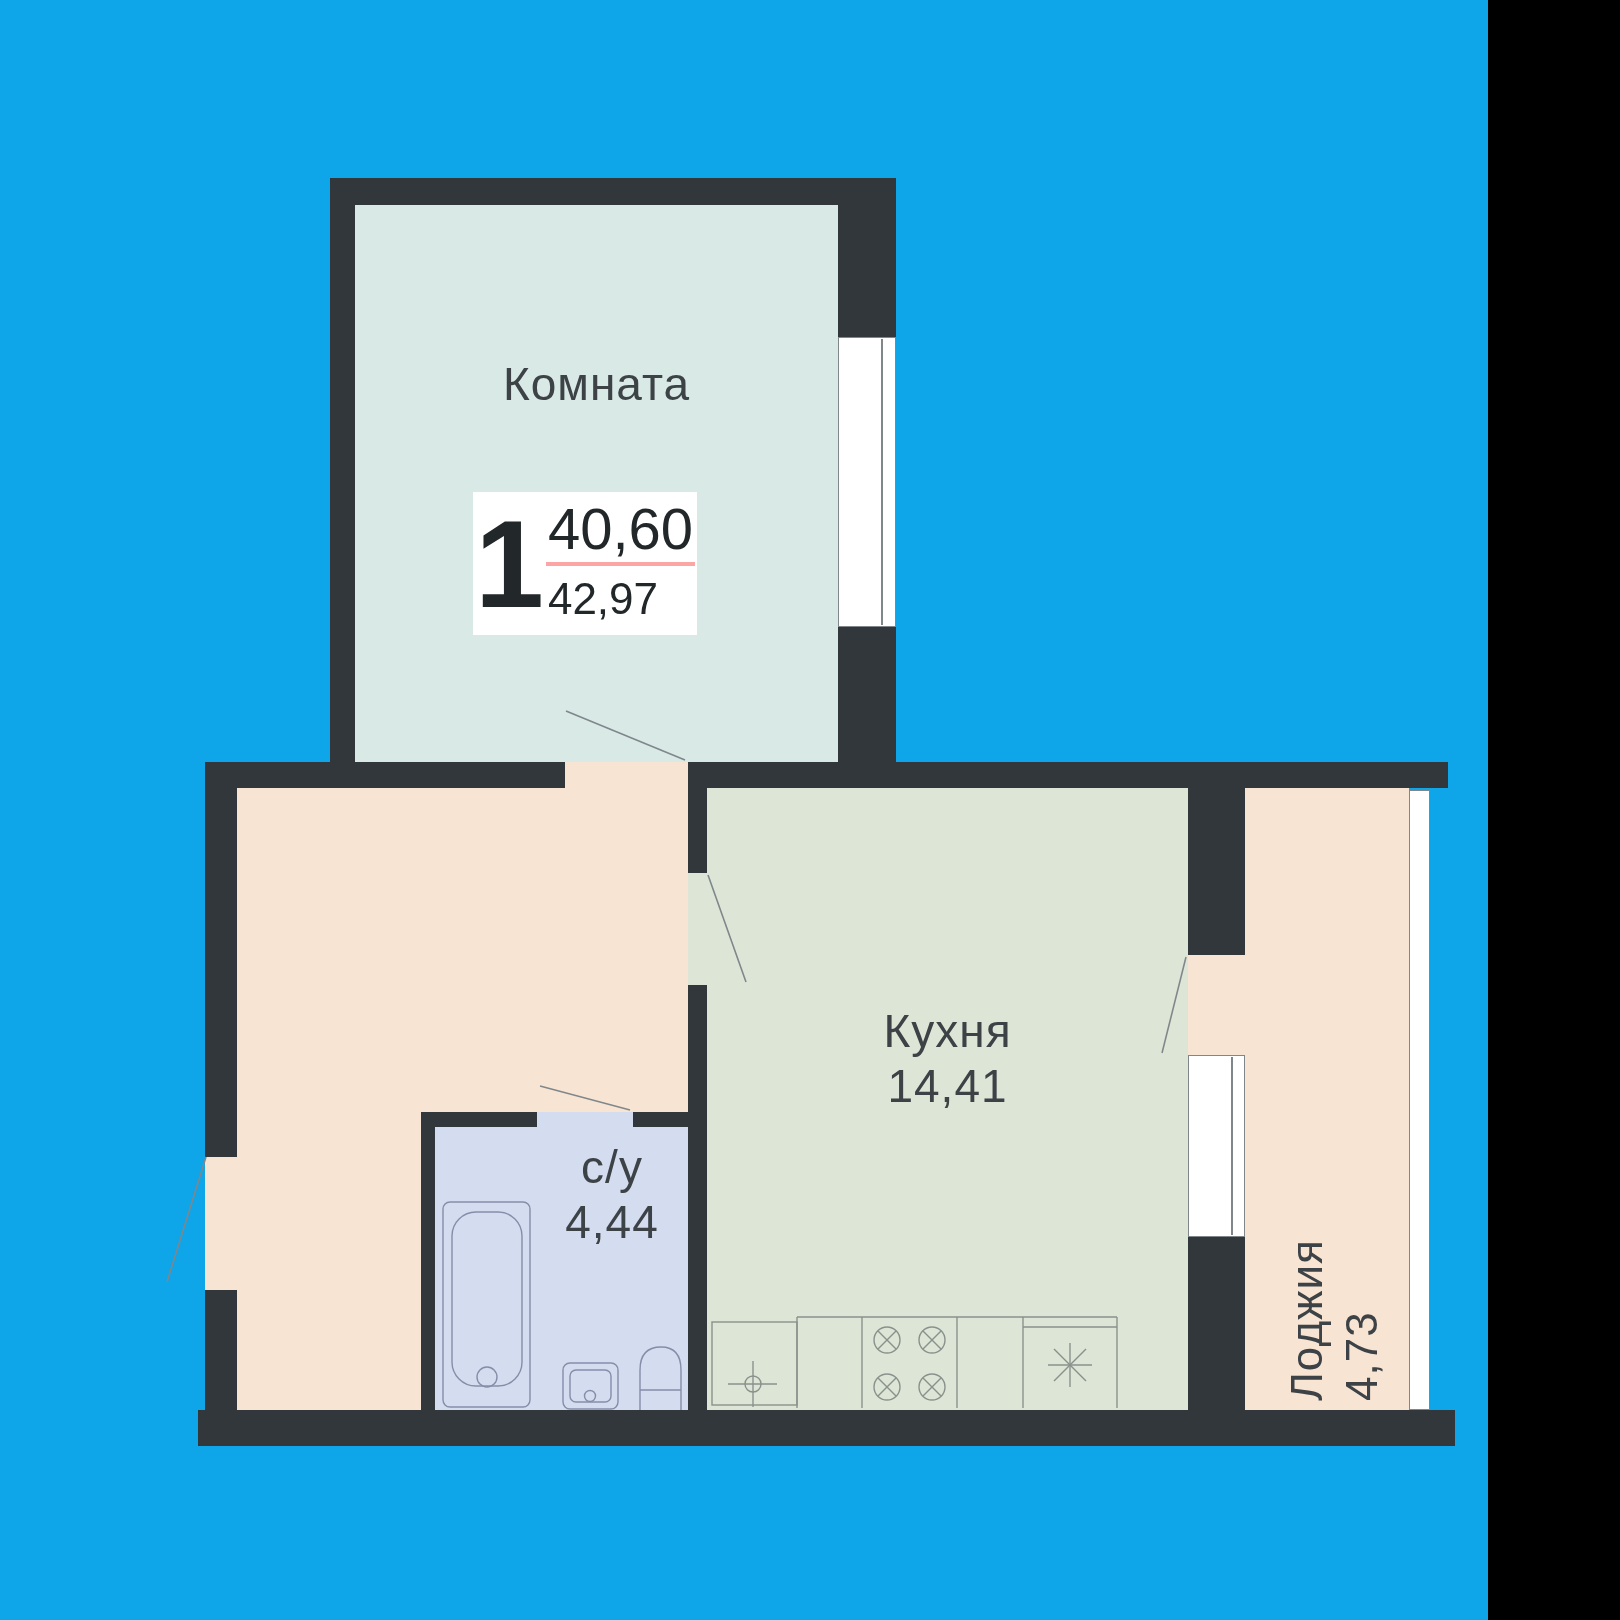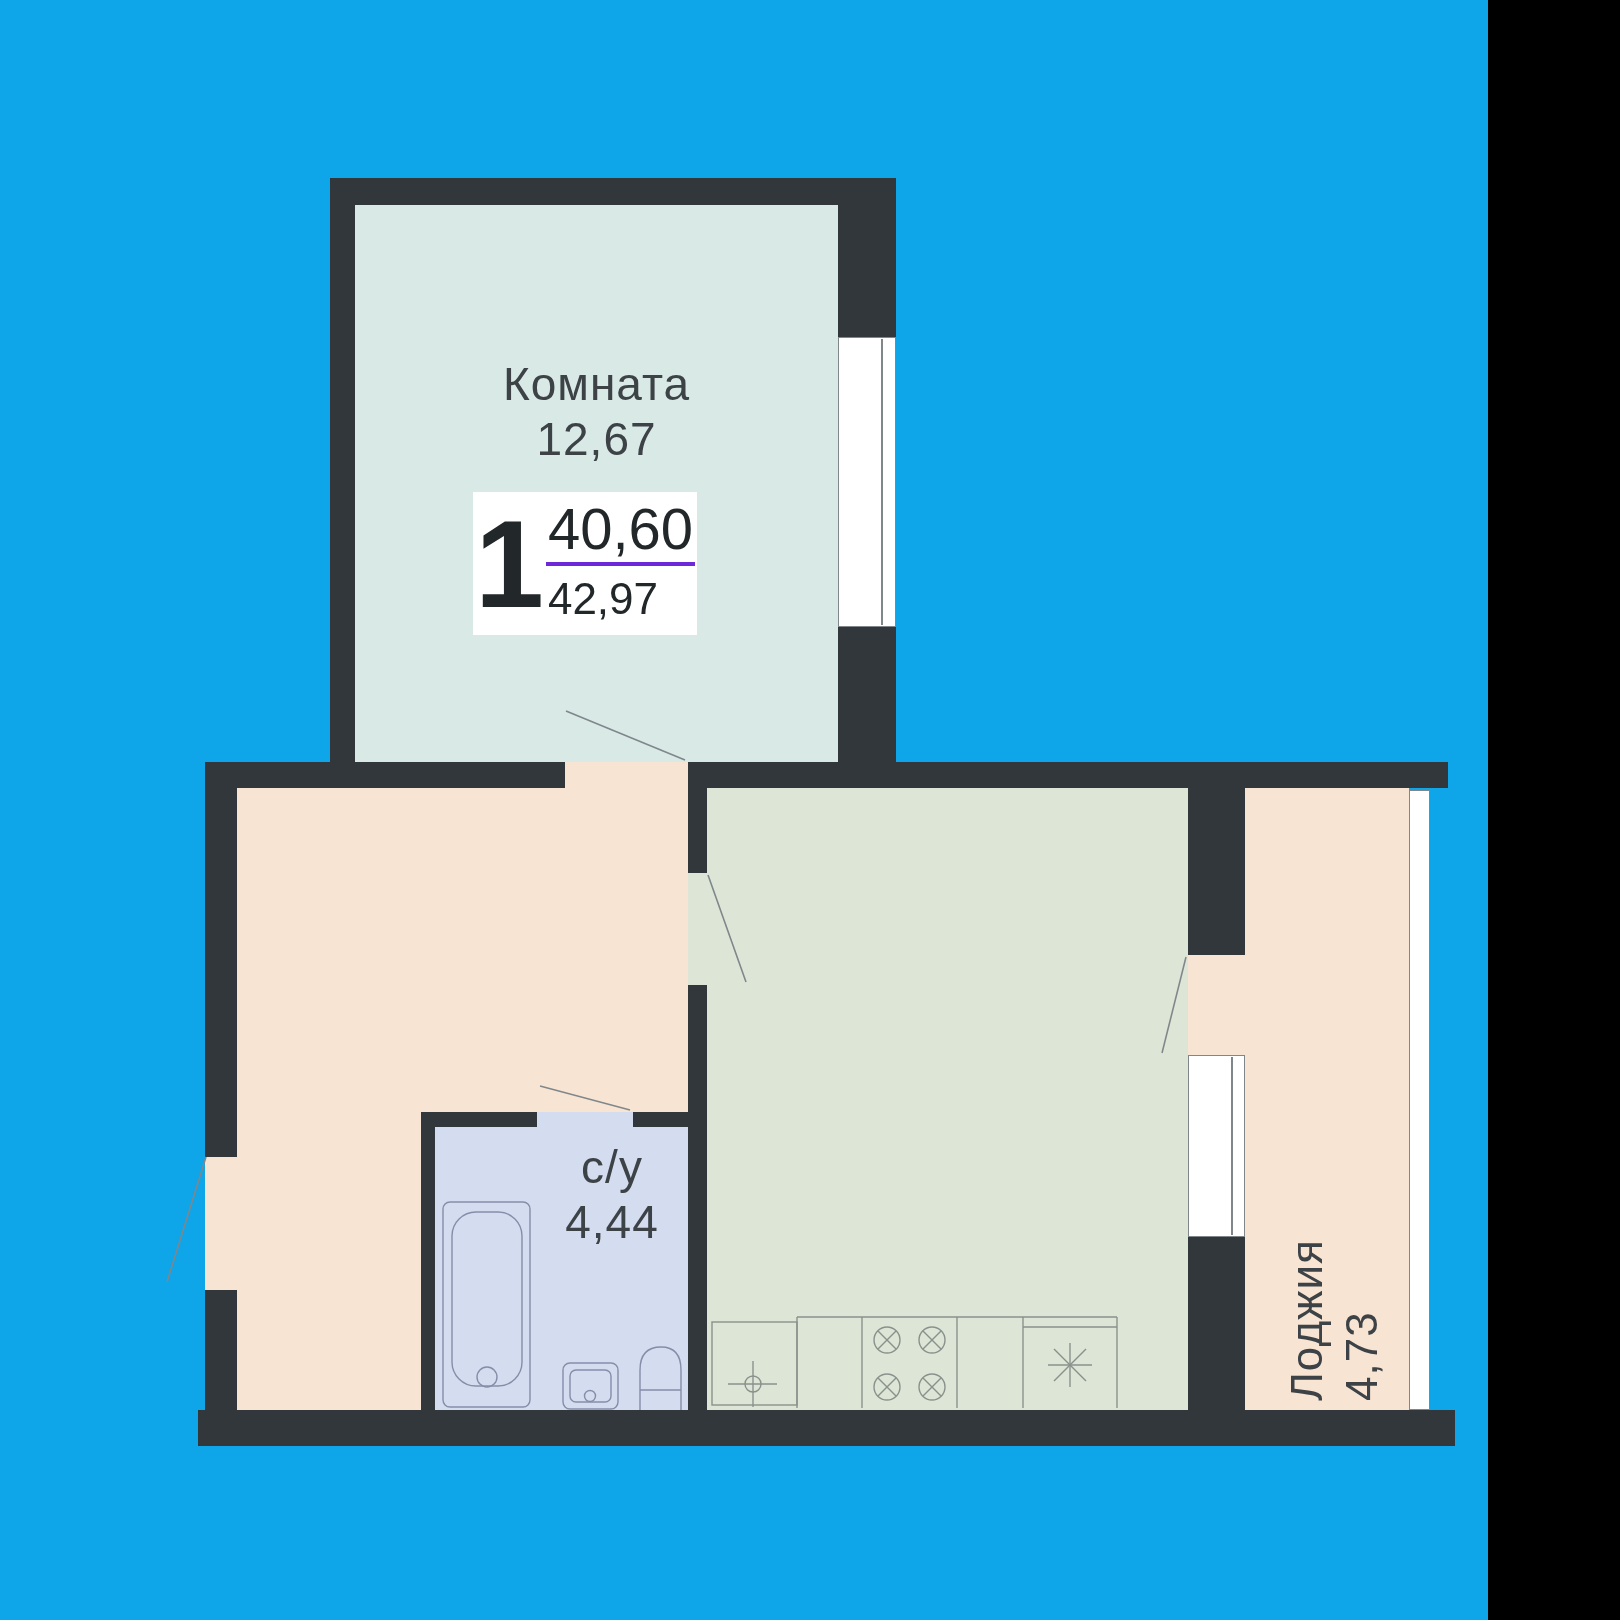--- a/index.html
+++ b/index.html
@@ -13,21 +13,21 @@
   .fill-bath{background:#d4dcf0;}
   .win{position:absolute;background:#ffffff;border:1px solid #80878b;box-sizing:border-box;}
   .win-line{position:absolute;background:#80878b;}
   .label{position:absolute;color:#3c4246;text-align:center;font-weight:400;letter-spacing:1px;}
   .label .ln{display:block;}
   .lbl-main{font-size:46px;line-height:55px;}
   .badge{position:absolute;left:473px;top:492px;width:224px;height:143px;background:#ffffff;
          display:flex;align-items:center;justify-content:center;color:#22272a;}
   .badge .big{font-size:124px;font-weight:700;line-height:100px;letter-spacing:-2px;}
   .badge .frac{display:flex;flex-direction:column;margin-left:4px;}
-  .badge .frac .top{font-size:58px;line-height:62px;border-bottom:4px solid #6d28d9;padding:0 2px 2px 2px;}
+  .badge .frac .top{font-size:58px;line-height:62px;border-bottom:4px solid #fca5a5;padding:0 2px 2px 2px;}
   .badge .frac .bot{font-size:44px;line-height:62px;padding:2px 2px 0 2px;}
   .loggia-label{position:absolute;left:1229px;top:1241px;width:210px;height:110px;
                 transform:rotate(-90deg);transform-origin:50% 50%;
                 color:#3c4246;font-size:44px;line-height:55px;text-align:left;letter-spacing:1px;}
   .dashed{position:absolute;left:1498px;top:290px;width:3px;height:1212px;
           background:repeating-linear-gradient(to bottom,#454b4f 0 16px,transparent 16px 33px);}
   svg{position:absolute;left:0;top:0;}
 </style>
 </head>
 <body>
@@ -133,24 +133,27 @@
         <line x1="1048" y1="1365" x2="1092" y2="1365"></line>
         <line x1="1070" y1="1343" x2="1070" y2="1387"></line>
         <line x1="1054" y1="1349" x2="1086" y2="1381"></line>
         <line x1="1086" y1="1349" x2="1054" y2="1381"></line>
       </g>
     </g>
   </svg>
 
   <div class="label lbl-main" style="left:355px;top:357px;width:483px;">
     <span class="ln">Комната</span>
-    <span class="ln">12,67</span>
   </div>
 
 
+  <div class="label lbl-main" style="left:707px;top:1004px;width:481px;">
+    <span class="ln">Кухня</span>
+    <span class="ln">14,41</span>
+  </div>
 
   <div class="label lbl-main" style="left:512px;top:1140px;width:200px;">
     <span class="ln">с/у</span>
     <span class="ln">4,44</span>
   </div>
 
   <div class="loggia-label">
     <span style="display:block;">Лоджия</span>
     <span style="display:block;">4,73</span>
   </div>

